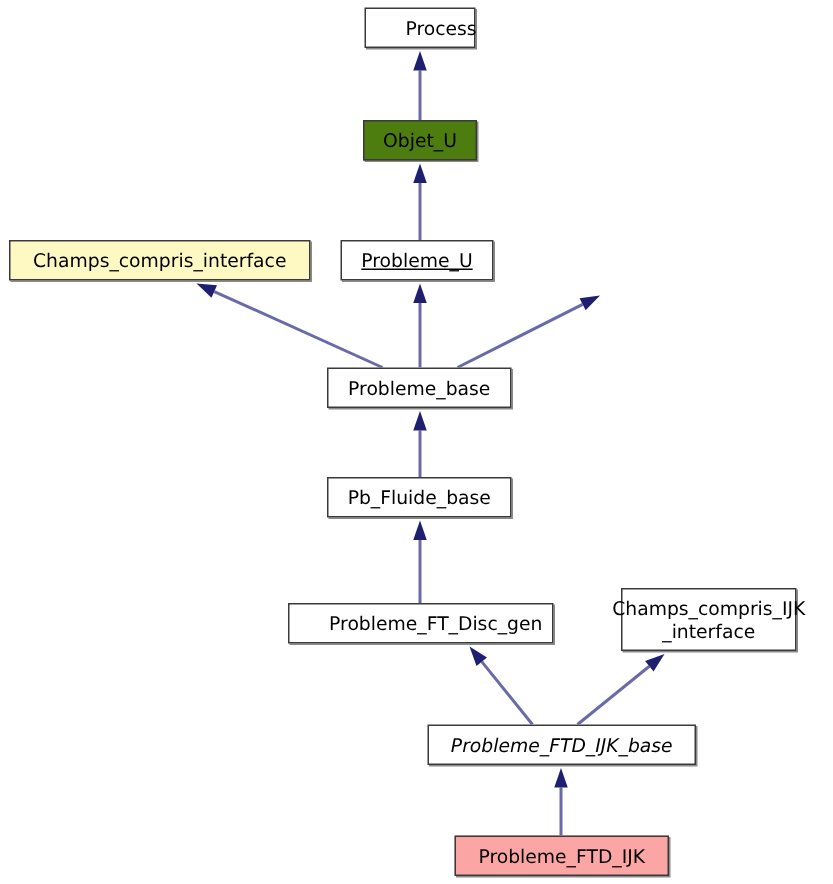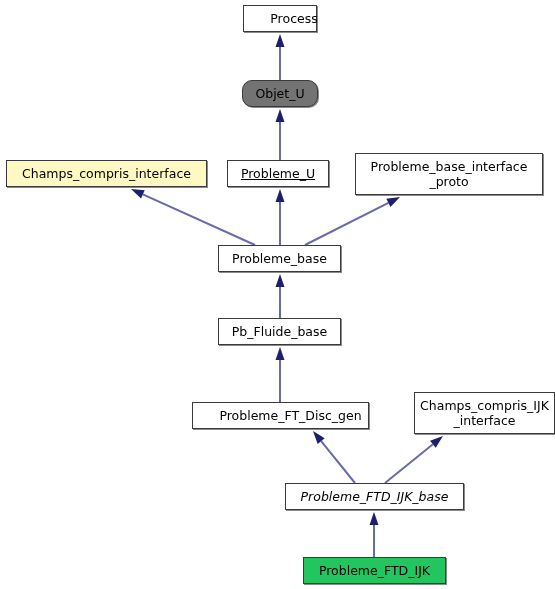--- a/index.html
+++ b/index.html
@@ -93,25 +93,23 @@
       <g>
         <line x1="385" y1="483" x2="432.8998732404072" y2="444.18458547760105" stroke="#6a6aa8" stroke-width="2"></line>
         <polygon points="443,436 435.7329989826537,447.6807832020755 430.0667474981607,440.6883877531266" fill="#1f1f70"></polygon>
       </g>
       <g>
         <line x1="374" y1="557" x2="374" y2="525" stroke="#6a6aa8" stroke-width="2"></line>
         <polygon points="374,512 378.5,525 369.5,525" fill="#1f1f70"></polygon>
       </g>
     </svg>
 <div class="uml-node" style="left: 243px; top: 5px; width: 74px; height: 27px; background: rgb(255, 255, 255); border-color: rgb(58, 58, 58); box-shadow: rgb(138, 138, 138) 1px 1px 0px 0px; color: rgb(0, 0, 0); padding-left: 28px;"><span class="node-label">Process</span></div>
-    <div class="uml-node" style="left: 242px; top: 80px; width: 76px; height: 27px; background: #737373; border-color: rgb(58, 58, 58); box-shadow: rgb(138, 138, 138) 1px 1px 0px 0px; color: rgb(0, 0, 0); border-radius: 10px;"><span class="node-label">Objet_U</span></div>
+    <div class="uml-node" style="left: 242px; top: 80px; width: 76px; height: 27px; background: #4d7c0f; border-color: rgb(58, 58, 58); box-shadow: rgb(138, 138, 138) 1px 1px 0px 0px; color: rgb(0, 0, 0);"><span class="node-label">Objet_U</span></div>
     <div class="uml-node" style="left: 6px; top: 160px; width: 201px; height: 27px; background: #fef9c3; border-color: rgb(58, 58, 58); box-shadow: rgb(138, 138, 138) 1px 1px 0px 0px; color: rgb(0, 0, 0); text-align: center;"><span class="node-label">Champs_compris_interface</span></div>
     <div class="uml-node" style="left: 227px; top: 160px; width: 102px; height: 27px; background: rgb(255, 255, 255); border-color: rgb(58, 58, 58); box-shadow: rgb(138, 138, 138) 1px 1px 0px 0px; color: rgb(0, 0, 0); text-decoration: underline;"><span class="node-label">Probleme_U</span></div>
-    <div class="uml-node" style="left: 355px; top: 153px; width: 188px; height: 42px; background: rgb(255, 255, 255); border-color: rgb(58, 58, 58); box-shadow: rgb(138, 138, 138) 1px 1px 0px 0px; color: rgb(0, 0, 0);"><span class="node-label">Probleme_base_interface
-_proto</span></div>
     <div class="uml-node" style="left: 218px; top: 245px; width: 123px; height: 27px; background: rgb(255, 255, 255); border-color: rgb(58, 58, 58); box-shadow: rgb(138, 138, 138) 1px 1px 0px 0px; color: rgb(0, 0, 0); text-align: center;"><span class="node-label">Probleme_base</span></div>
     <div class="uml-node" style="left: 218px; top: 318px; width: 123px; height: 27px; background: rgb(255, 255, 255); border-color: rgb(58, 58, 58); box-shadow: rgb(138, 138, 138) 1px 1px 0px 0px; color: rgb(0, 0, 0);"><span class="node-label">Pb_Fluide_base</span></div>
     <div class="uml-node" style="left: 192px; top: 402px; width: 177px; height: 27px; background: rgb(255, 255, 255); border-color: rgb(58, 58, 58); box-shadow: rgb(138, 138, 138) 1px 1px 0px 0px; color: rgb(0, 0, 0); padding-left: 20px;"><span class="node-label">Probleme_FT_Disc_gen</span></div>
-    <div class="uml-node" style="left: 414px; top: 392px; width: 141px; height: 42px; background: rgb(255, 255, 255); border-color: rgb(58, 58, 58); box-shadow: rgb(138, 138, 138) 1px 1px 0px 0px; color: rgb(0, 0, 0);"><span class="node-label">Champs_compris_IJK
+    <div class="uml-node" style="left: 414px; top: 392px; width: 117px; height: 42px; background: rgb(255, 255, 255); border-color: rgb(58, 58, 58); box-shadow: rgb(138, 138, 138) 1px 1px 0px 0px; color: rgb(0, 0, 0);"><span class="node-label">Champs_compris_IJK
 _interface</span></div>
     <div class="uml-node" style="left: 285px; top: 483px; width: 179px; height: 27px; background: rgb(255, 255, 255); border-color: rgb(58, 58, 58); box-shadow: rgb(138, 138, 138) 1px 1px 0px 0px; color: rgb(0, 0, 0); font-style: italic;"><span class="node-label">Probleme_FTD_IJK_base</span></div>
-    <div class="uml-node highlight" style="left: 303px; top: 557px; width: 143px; height: 27px; background: #22c55e; border-color: rgb(58, 58, 58); box-shadow: rgb(138, 138, 138) 1px 1px 0px 0px; color: rgb(0, 0, 0); text-align: right;"><span class="node-label">Probleme_FTD_IJK</span></div>
+    <div class="uml-node highlight" style="left: 303px; top: 557px; width: 143px; height: 27px; background: #fca5a5; border-color: rgb(58, 58, 58); box-shadow: rgb(138, 138, 138) 1px 1px 0px 0px; color: rgb(0, 0, 0); text-align: right;"><span class="node-label">Probleme_FTD_IJK</span></div>
   </div>
 
 </body></html>

